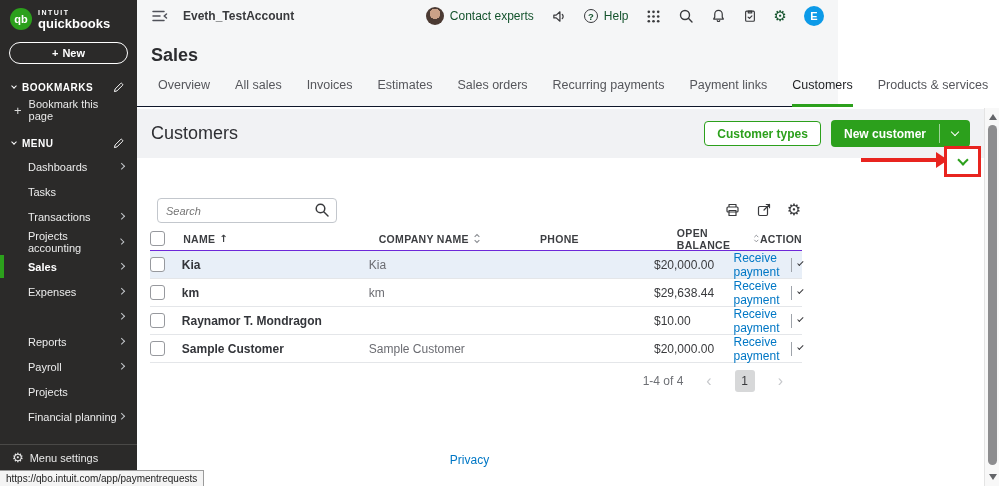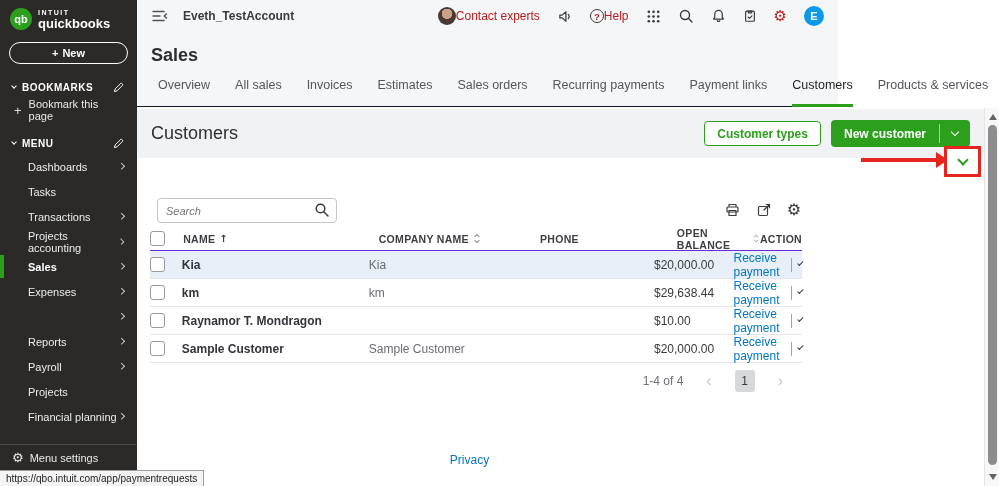--- a/index.html
+++ b/index.html
@@ -40,21 +40,21 @@
   .menu-settings { display:flex; align-items:center; gap:6px; padding:6px 12px; font-size:11px;
     color:#e9e9e9; margin-top:auto; cursor:pointer; }
   .gear-glyph { font-family:"DejaVu Sans", sans-serif; font-size:13px; line-height:1; }
 
   
   .main { position:absolute; left:137px; top:0; width:701px; height:486px; background:#fff; }
   .topbar { height:32px; background:#f5f6f7; display:flex; align-items:center; padding:0 14px; }
   .collapse { display:flex; align-items:center; color:#50525a; cursor:pointer; }
   .acct { margin-left:14px; font-size:12px; font-weight:700; color:#393a3d; }
   .tb-right { margin-left:auto; display:flex; align-items:center; gap:17px; }
-  .tb-item { display:flex; align-items:center; font-size:12px; color:#b91c1c; cursor:pointer; }
+  .tb-item { display:flex; align-items:center; gap:6px; font-size:12px; color:#14532d; cursor:pointer; }
   .avatar-photo { width:18px; height:18px; border-radius:50%;
     background:radial-gradient(circle at 50% 38%, #caa188 0 36%, #4b3a33 37% 100%); }
   .help-circle { width:14px; height:14px; border:1.2px solid #393a3d; border-radius:50%;
     font-size:9.5px; font-weight:700; display:flex; align-items:center; justify-content:center; }
   .avatar-e { width:20px; height:20px; border-radius:50%; background:#0c9ae8; color:#fff;
     font-size:11px; font-weight:700; display:flex; align-items:center; justify-content:center; cursor:pointer; }
 
   .title-row { background:#f5f6f7; padding:13px 0 12px 14px; height:46px; }
   .page-title { font-size:18px; font-weight:700; color:#2c2d30; }
 

